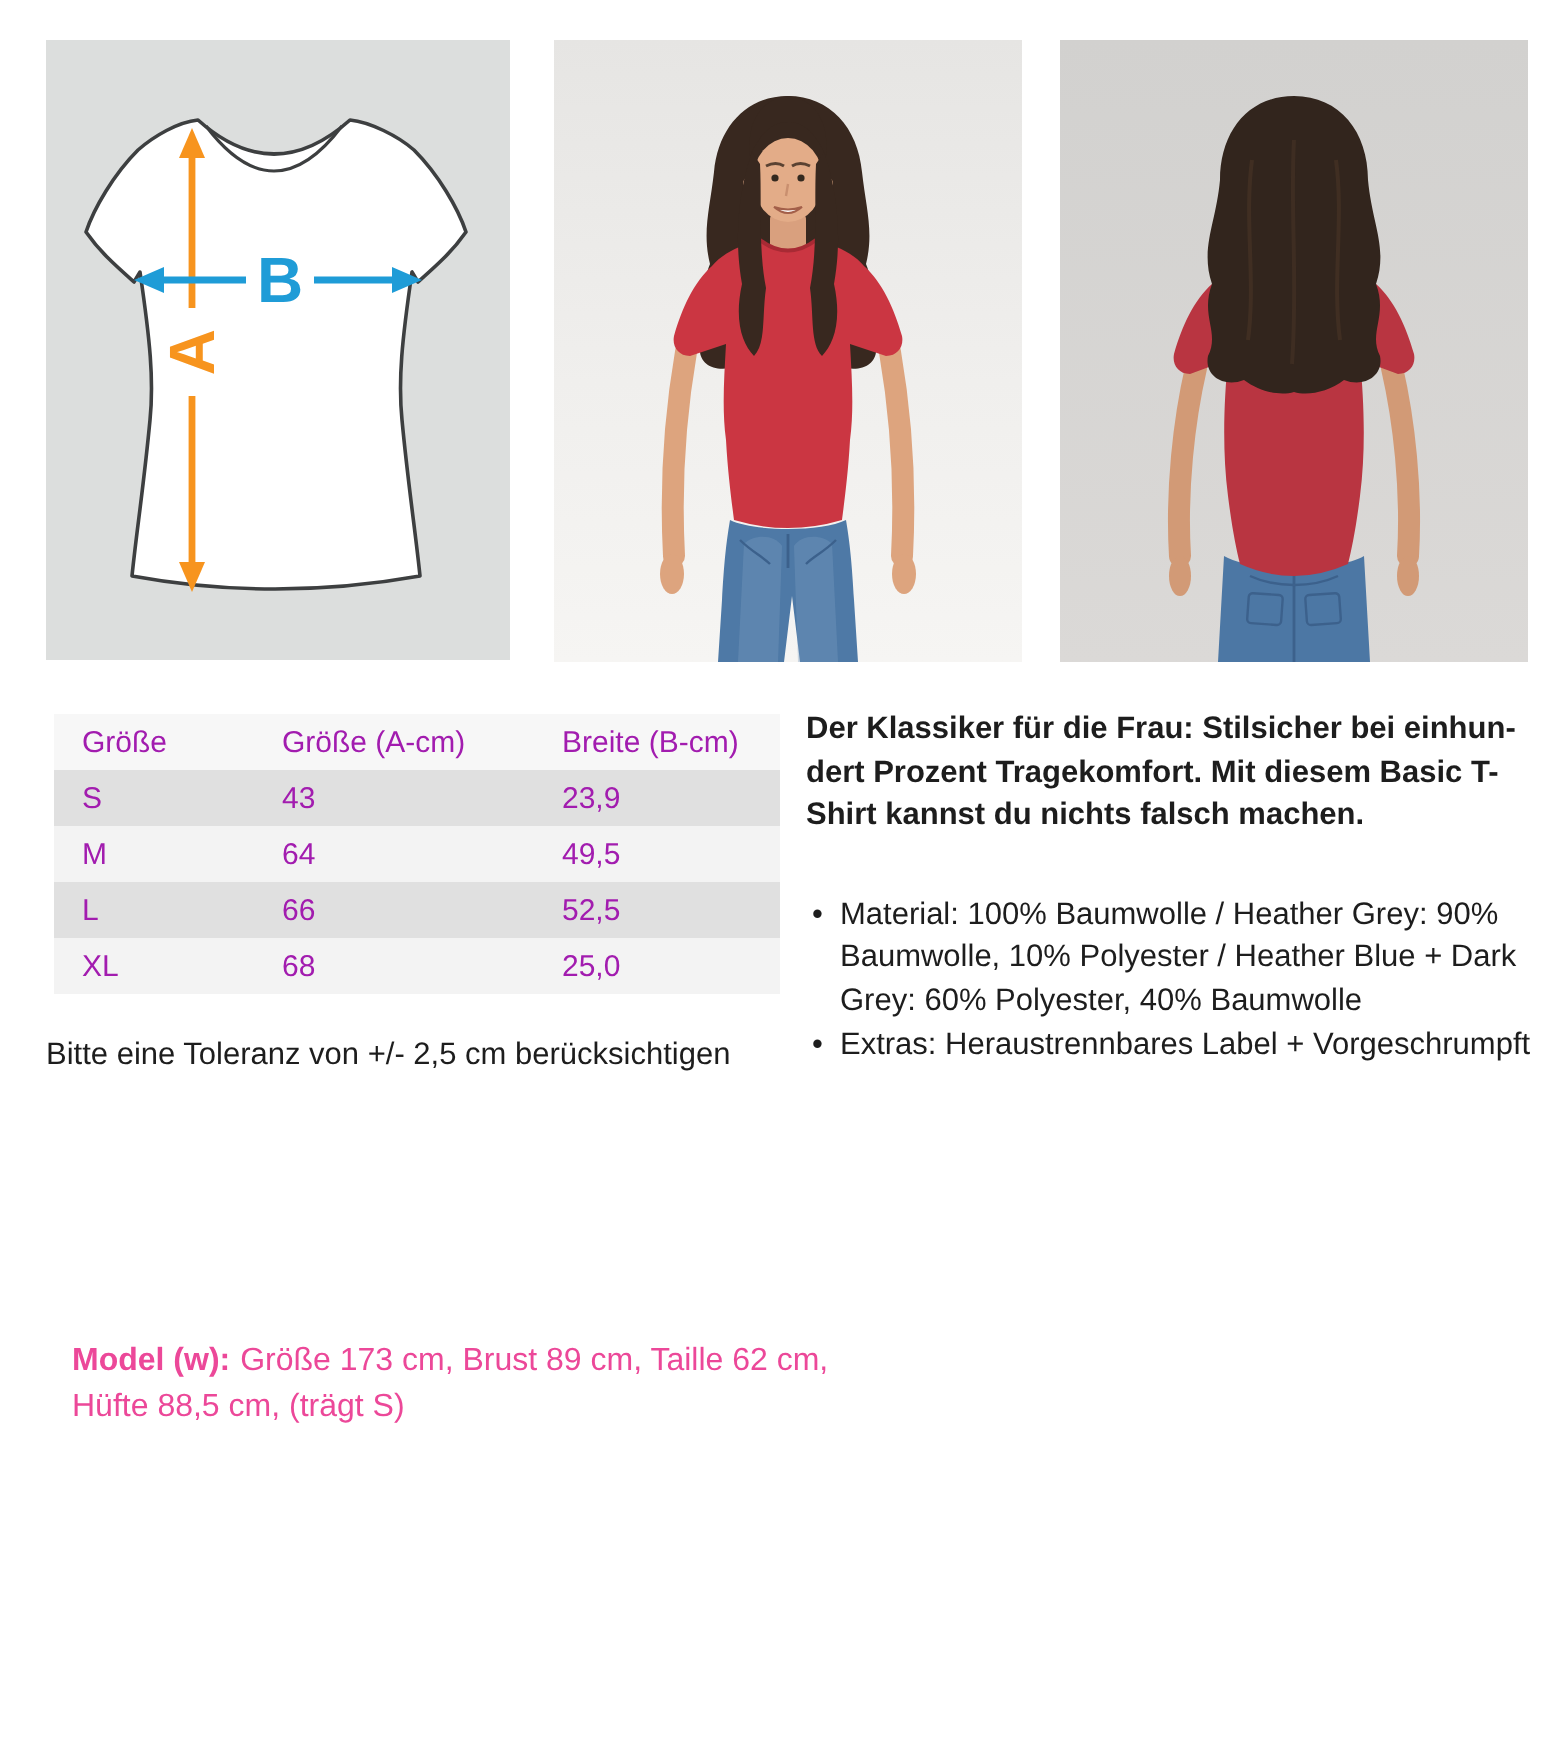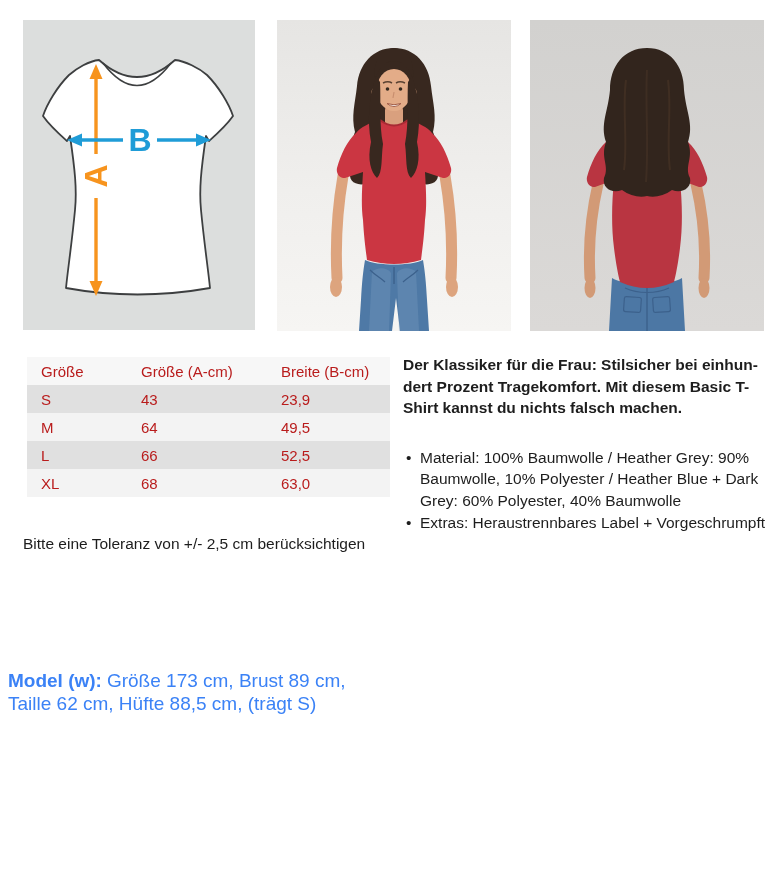--- a/index.html
+++ b/index.html
@@ -8,32 +8,32 @@
 
   
   .panel{position:absolute;top:20px;margin:0;padding:0;}
   .panel svg{display:block;}
   .panel-diagram{left:23px;width:232px;height:310px;}
   .panel-front{left:277px;width:234px;height:311px;}
   .panel-back{left:530px;width:234px;height:311px;}
 
   
   .size-table{position:absolute;left:27px;top:357px;width:363px;border-collapse:collapse;
-              font-size:15px;color:#b91c1c;table-layout:fixed;}
+              font-size:15px;color:#a21caf;table-layout:fixed;}
   .size-table th,.size-table td{font-weight:normal;text-align:left;padding:0 0 0 14px;height:28px;}
   .size-table col.c1{width:100px;} .size-table col.c2{width:140px;} .size-table col.c3{width:123px;}
   .size-table thead tr{background:#f7f7f7;}
   .size-table tbody tr:nth-child(odd){background:#e0e0e0;}
   .size-table tbody tr:nth-child(even){background:#f3f3f3;}
 
-  .tolerance-note{position:absolute;left:23px;top:533px;width:390px;margin:0;
+  .tolerance-note{position:absolute;left:23px;top:517px;width:390px;margin:0;
                   font-size:15.5px;line-height:22px;color:#1d1d1d;}
 
-  .model-note{position:absolute;left:8px;top:669px;width:385px;margin:0;
-              font-size:19px;line-height:23px;color:#3b82f6;}
+  .model-note{position:absolute;left:36px;top:669px;width:385px;margin:0;
+              font-size:16px;line-height:23px;color:#ec4899;}
   .model-note strong{font-weight:bold;margin-right:5px;}
 
   
   .description{position:absolute;left:403px;top:354px;width:364px;
                font-size:15.5px;line-height:21.6px;color:#1d1d1d;}
   .description p{margin:0 0 28px 0;font-weight:bold;}
   .description ul{margin:0;padding:0;list-style:none;}
   .description li{position:relative;padding-left:17px;}
   .description li::before{content:"\2022";position:absolute;left:3px;top:0;color:#1d1d1d;}
 </style>
@@ -192,21 +192,21 @@
         <td>49,5</td>
       </tr>
       <tr>
         <td>L</td>
         <td>66</td>
         <td>52,5</td>
       </tr>
       <tr>
         <td>XL</td>
         <td>68</td>
-        <td>63,0</td>
+        <td>25,0</td>
       </tr>
     </tbody>
   </table>
 
   <p class="tolerance-note">Bitte eine Toleranz von +/- 2,5 cm berücksichtigen</p>
 
   <p class="model-note"><strong>Model (w):</strong><span>Größe 173 cm, Brust 89 cm, Taille 62 cm, Hüfte 88,5 cm, (trägt S)</span></p>
 
   <div class="description">
     <p>Der Klassiker für die Frau: Stilsicher bei einhun­dert Prozent Tragekomfort. Mit diesem Basic T-Shirt kannst du nichts falsch machen.</p>

